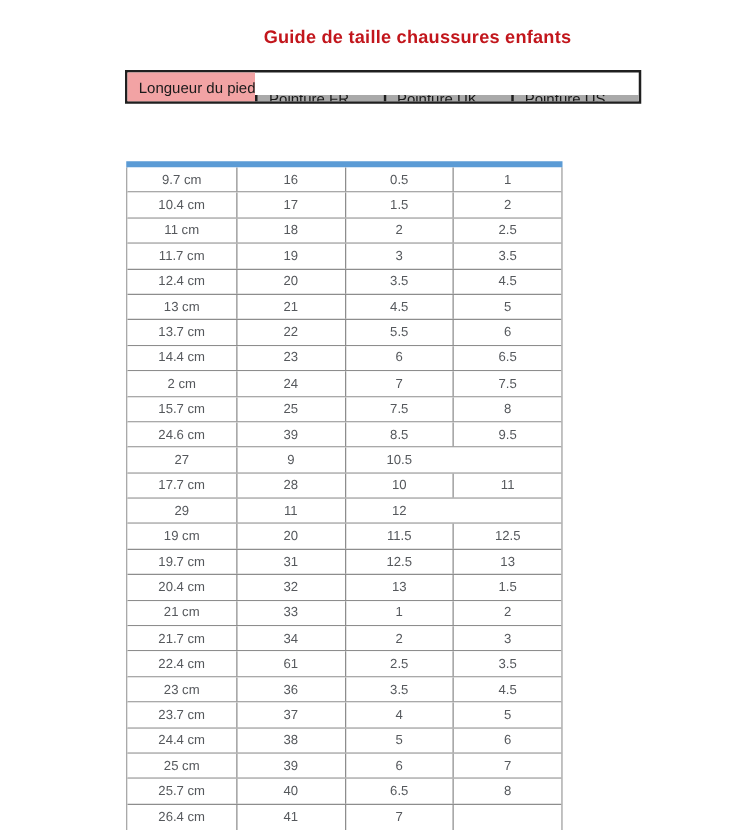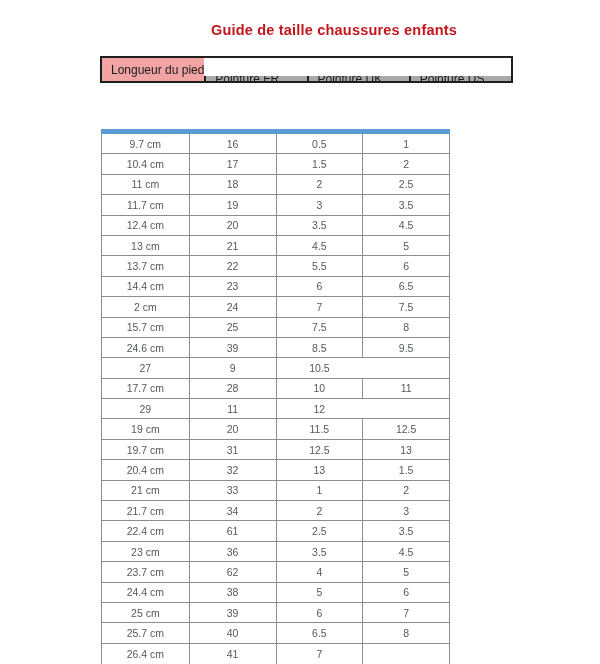--- a/index.html
+++ b/index.html
@@ -231,21 +231,21 @@
           <div class="tcell">3.5</div>
         </div>
         <div class="trow">
           <div class="tcell">23 cm</div>
           <div class="tcell">36</div>
           <div class="tcell">3.5</div>
           <div class="tcell">4.5</div>
         </div>
         <div class="trow">
           <div class="tcell">23.7 cm</div>
-          <div class="tcell">62</div>
+          <div class="tcell">37</div>
           <div class="tcell">4</div>
           <div class="tcell">5</div>
         </div>
         <div class="trow">
           <div class="tcell">24.4 cm</div>
           <div class="tcell">38</div>
           <div class="tcell">5</div>
           <div class="tcell">6</div>
         </div>
         <div class="trow">

